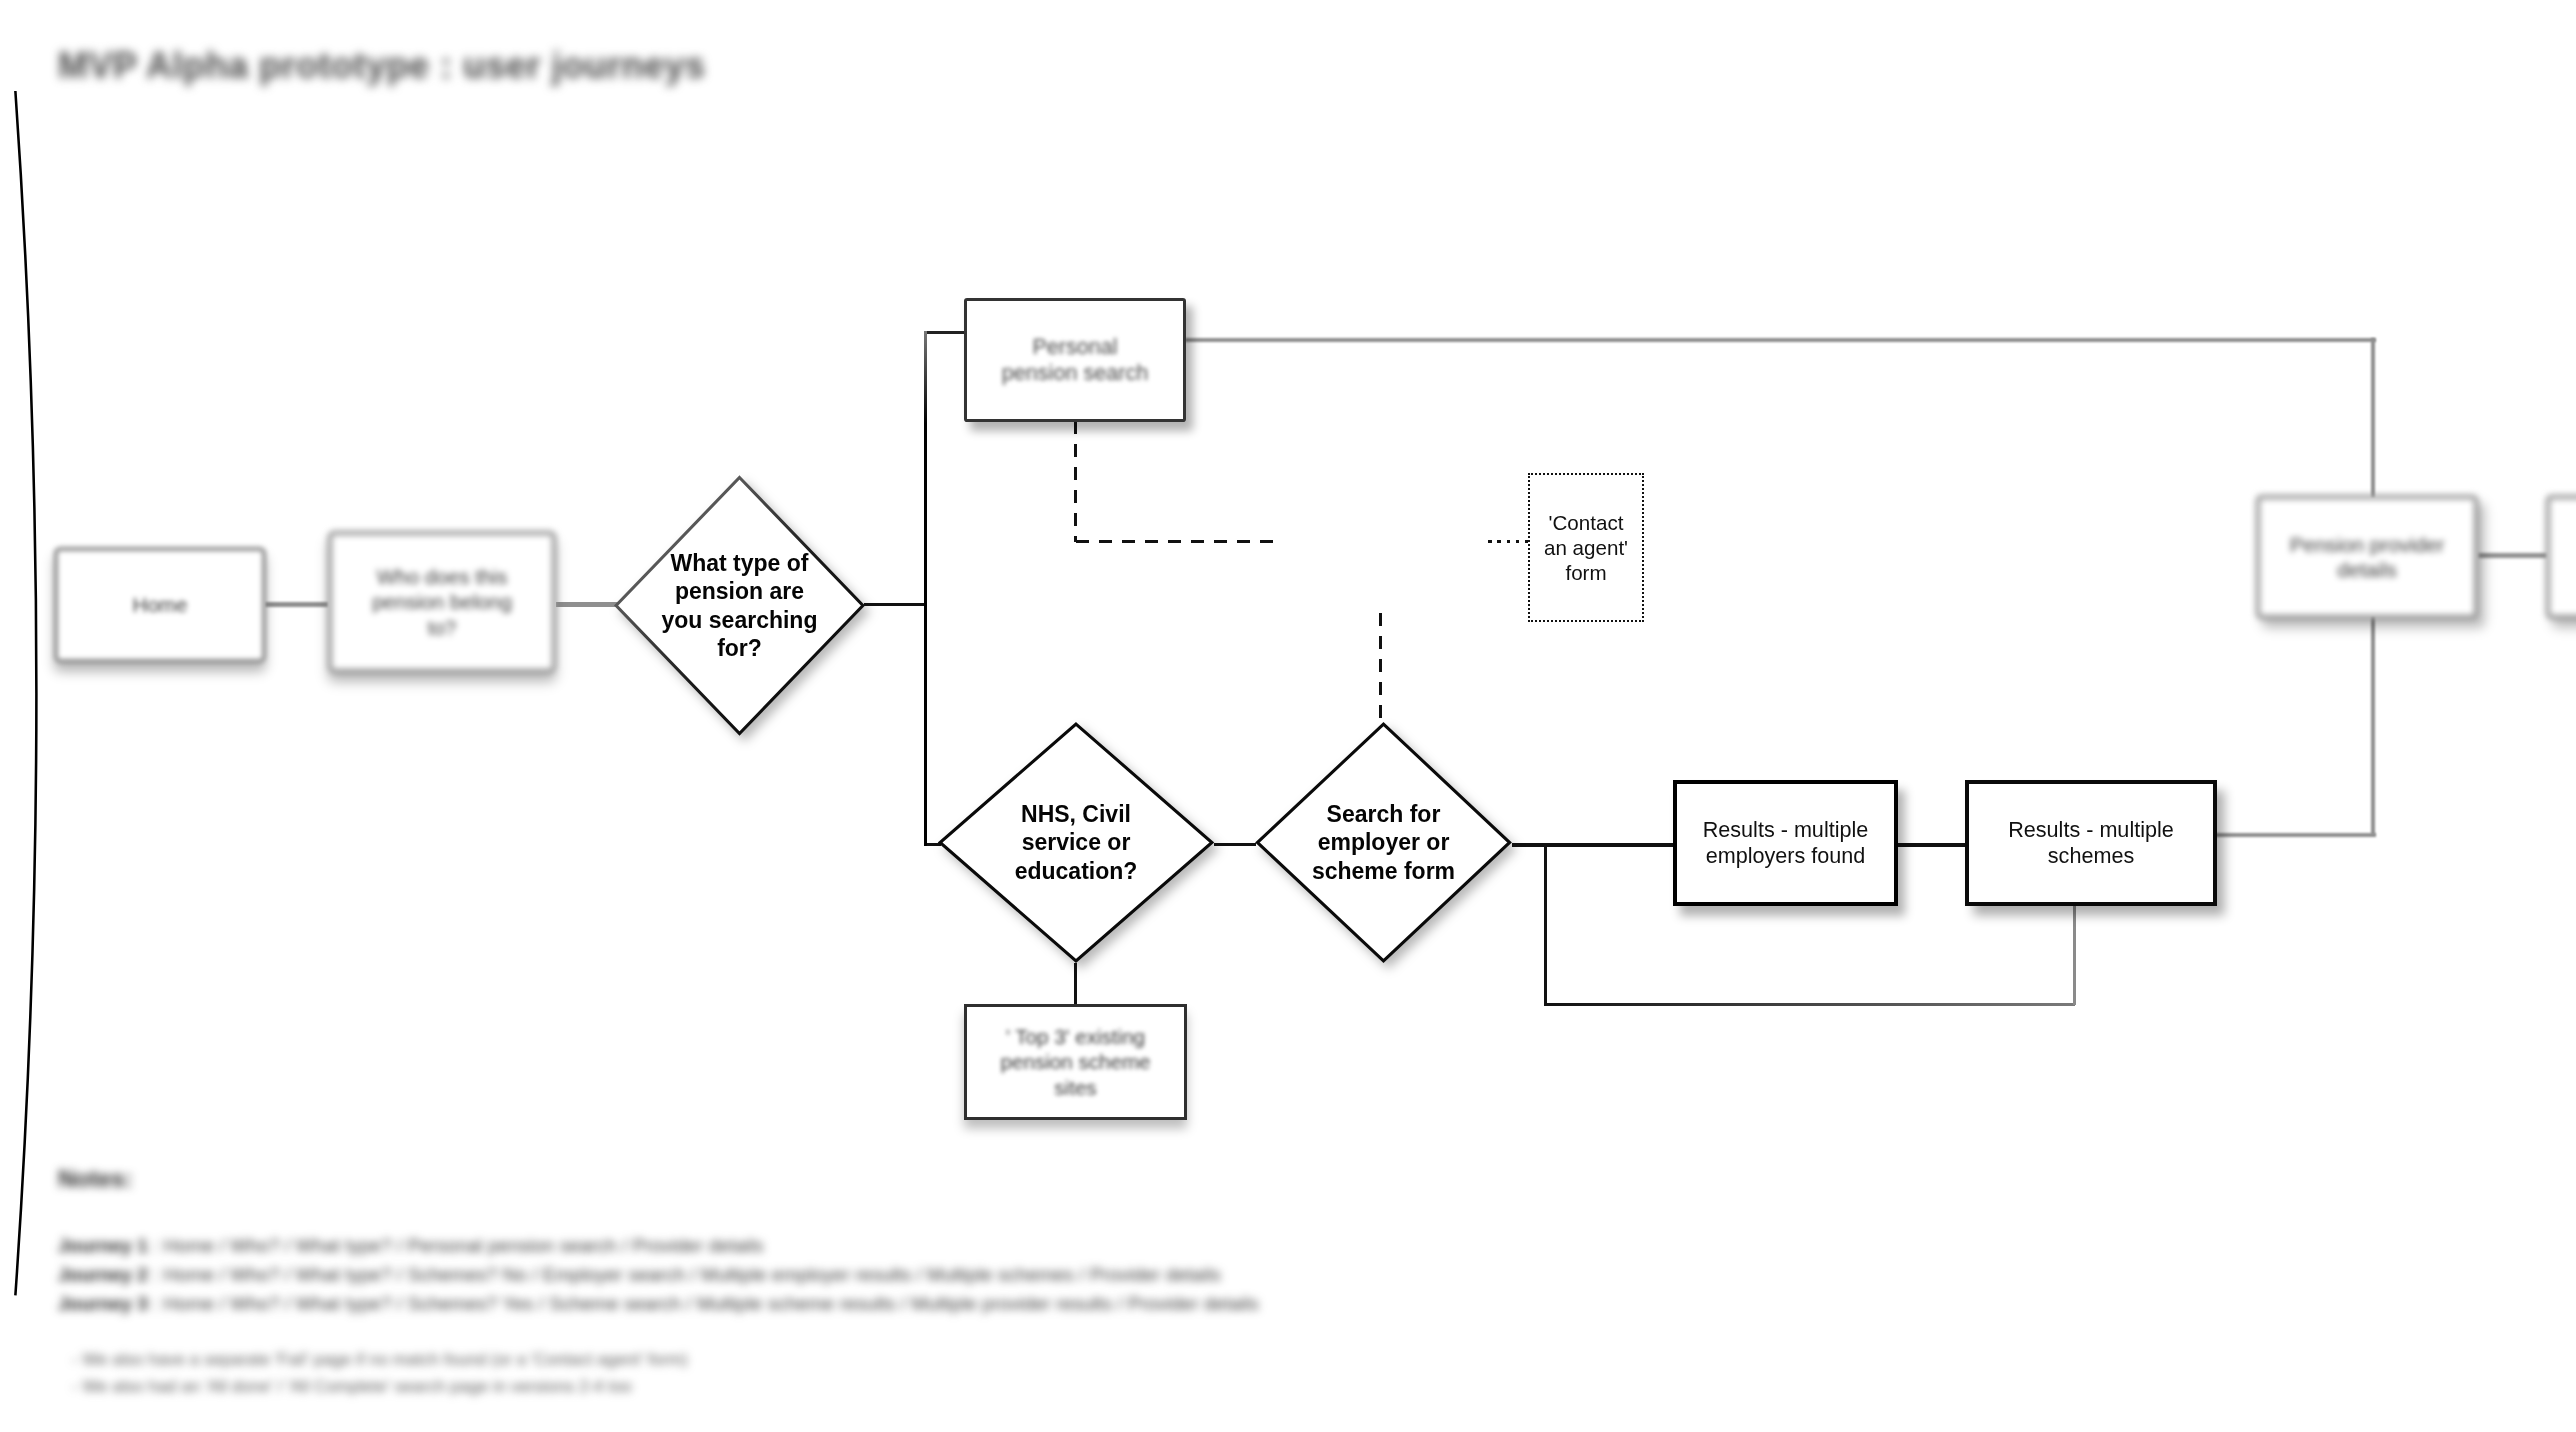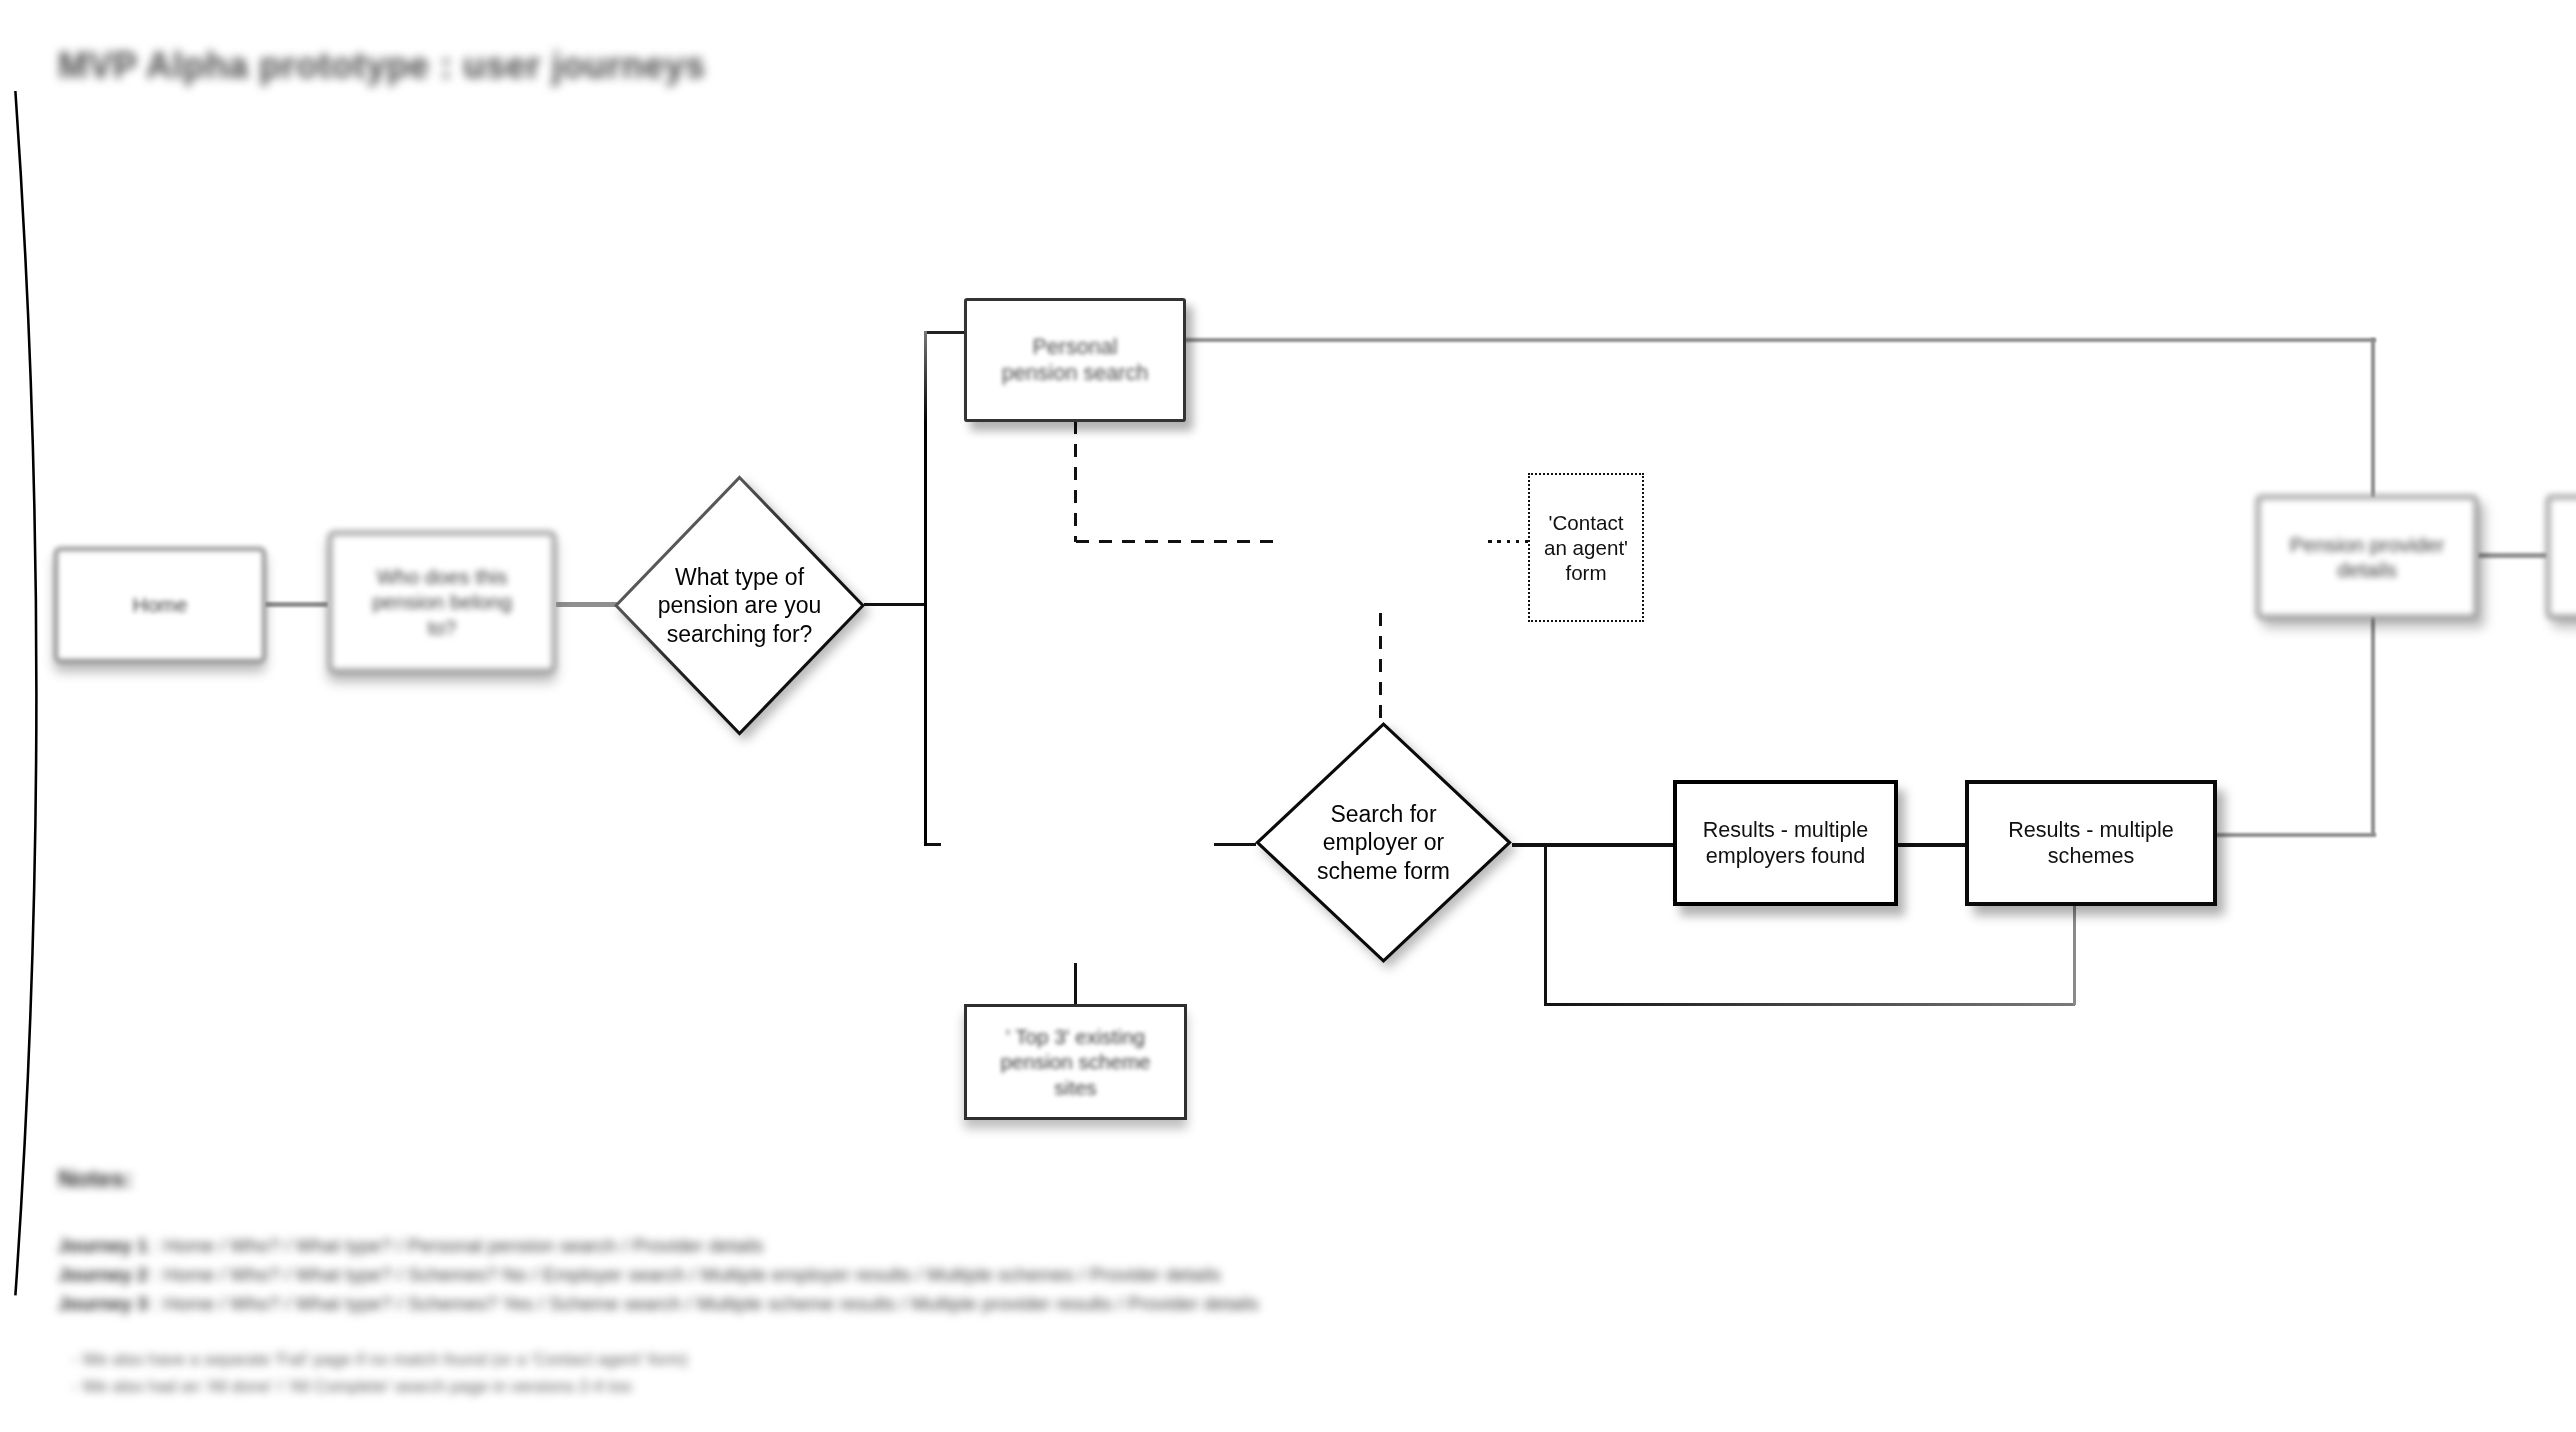--- a/index.html
+++ b/index.html
@@ -67,21 +67,21 @@
     border:4.1px solid #8d8d8d;border-radius:5.2px;
     box-shadow:6.2px 8.2px 9.3px rgba(0,0,0,.26);
     font-size:20.6px;color:#3a3a3a;}
   #provider .lbl{max-width:175px;}
   #feedback{left:2546px;top:495px;width:211px;height:124px;
     border:4.1px solid #8d8d8d;border-radius:5.2px;
     box-shadow:6.2px 8.2px 9.3px rgba(0,0,0,.26);
     font-size:20.6px;color:#3a3a3a;}
 
   
-  .diamond{position:absolute;}
+  .diamond{position:absolute;font-weight:bold;}
   .diamond svg{position:absolute;left:0;top:0;
     filter:drop-shadow(5.2px 6.2px 5.2px rgba(0,0,0,.28));}
   .diamond .lbl-wrap{position:absolute;inset:0;
     display:flex;align-items:center;justify-content:center;text-align:center;}
   .diamond .lbl{font-size:23px;color:#050505;}
   #d-type{left:613px;top:474px;width:253px;height:263px;}
   #d-type .lbl{max-width:170px;}
   #d-nhs{left:937px;top:721px;width:278px;height:243px;}
   #d-nhs .lbl{max-width:155px;}
   #d-search{left:1254px;top:721px;width:259px;height:243px;}
@@ -220,20 +220,28 @@
           <stop offset="1" stop-color="#000000"></stop>
         </linearGradient>
       </defs>
       <polygon points="246,6 486,255 246,504 6,255" fill="#ffffff" stroke="url(#gsoft)" stroke-width="6"></polygon>
     </svg>
     <div class="lbl-wrap">
         <span class="lbl">What type of pension are you searching for?</span>
       </div>
   </div>
 
+  <div class="diamond" id="d-nhs">
+    <svg width="278" height="243" viewBox="0 0 540 472">
+      <polygon points="270,6 534,236 270,466 6,236" fill="#ffffff" stroke="#0a0a0a" stroke-width="6"></polygon>
+    </svg>
+    <div class="lbl-wrap">
+        <span class="lbl">NHS, Civil service or education?</span>
+      </div>
+  </div>
 
   <div class="diamond" id="d-search">
     <svg width="259" height="243" viewBox="0 0 502 472">
       <polygon points="251,6 496,236 251,466 6,236" fill="#ffffff" stroke="#0a0a0a" stroke-width="6"></polygon>
     </svg>
     <div class="lbl-wrap">
         <span class="lbl">Search for employer or scheme form</span>
       </div>
   </div>
 

